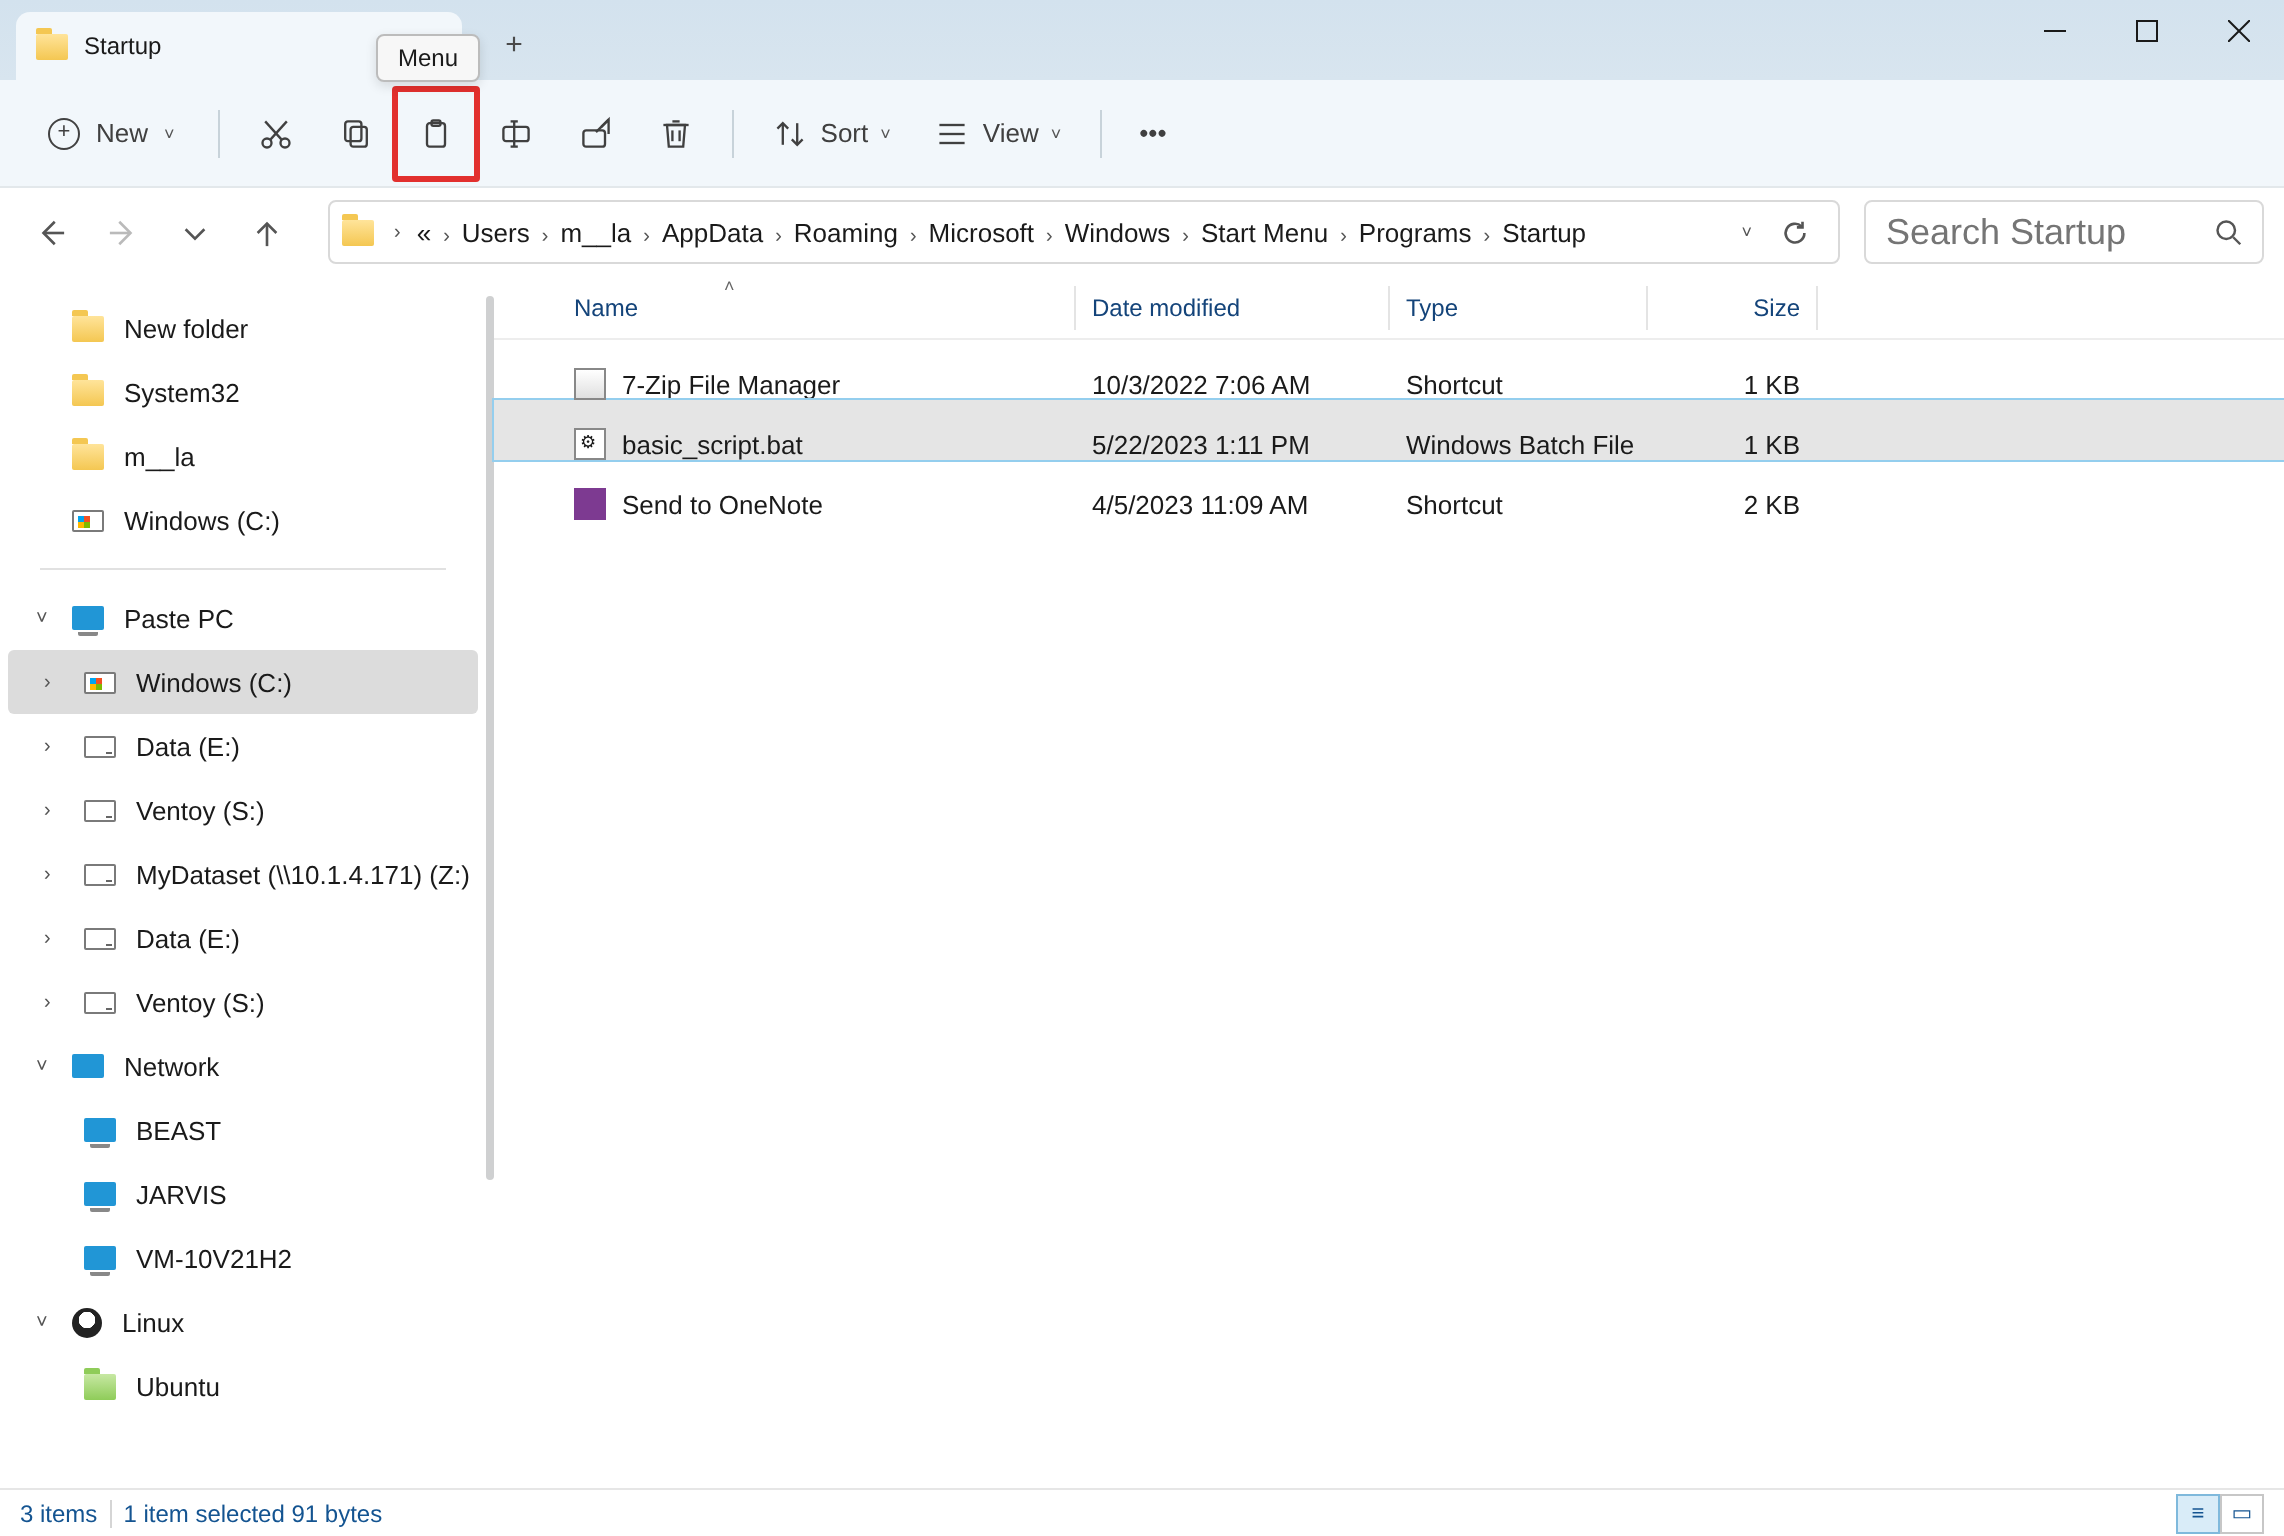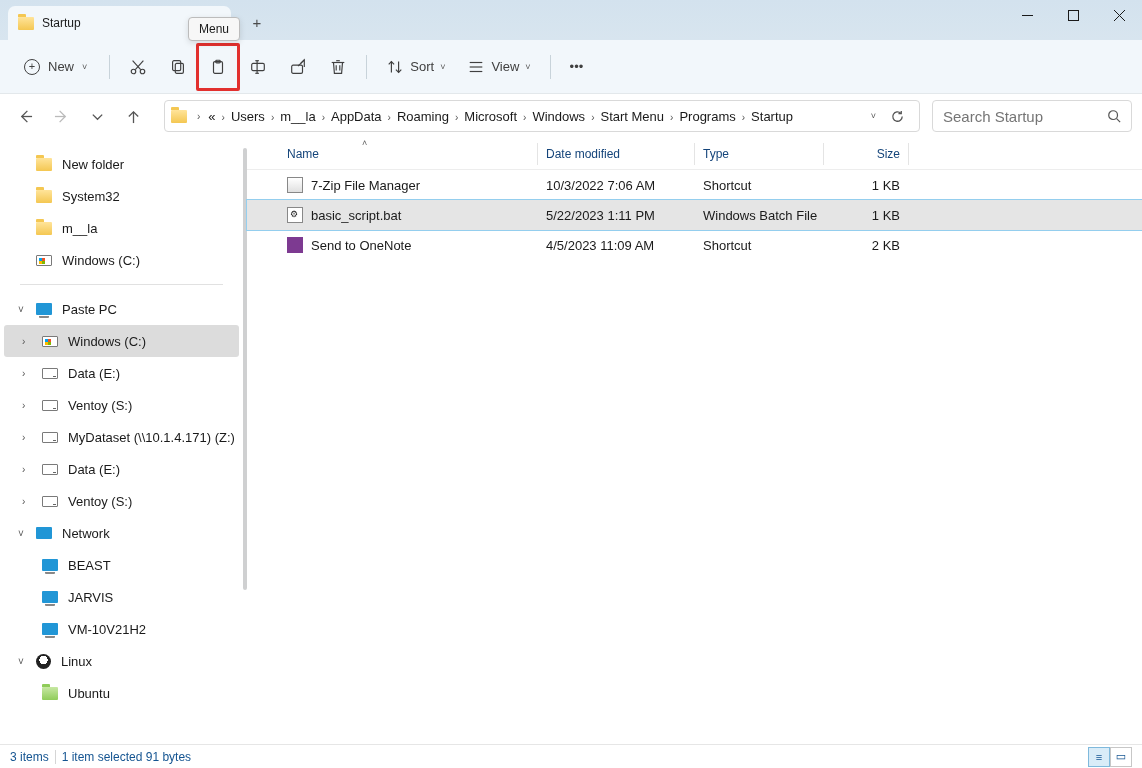--- a/index.html
+++ b/index.html
@@ -35,21 +35,21 @@
 .nav-btn { width: 30px; height: 30px; display: flex; align-items: center; justify-content: center; color: #555; }
 .nav-btn svg { width: 15px; height: 15px; stroke: #555; stroke-width: 1.4; fill: none; }
 .nav-btn.disabled { opacity: 0.4; }
 .address-bar { flex: 1; height: 32px; border: 1px solid #d9d9d9; border-radius: 4px; display: flex; align-items: center; padding: 0 6px; gap: 2px; margin: 0 6px 0 10px; overflow: hidden; }
 .address-bar .folder-icon { width: 16px; height: 13px; background: linear-gradient(#ffe49a, #f4c752); border-radius: 1px; margin-right: 6px; position: relative; flex-shrink: 0; }
 .address-bar .folder-icon::before { content: ""; position: absolute; top: -3px; left: 0; width: 8px; height: 3px; background: #f4c752; border-radius: 1px 1px 0 0; }
 .crumb { padding: 0 4px; white-space: nowrap; }
 .crumb-sep { font-size: 10px; color: #555; padding: 0 2px; }
 .addr-end { margin-left: auto; display: flex; align-items: center; gap: 14px; padding-right: 8px; }
 .search-box { width: 200px; height: 32px; border: 1px solid #d9d9d9; border-radius: 4px; display: flex; align-items: center; padding: 0 10px; justify-content: space-between; }
-.search-box input { border: none; outline: none; font-size: 15px; width: 140px; }
+.search-box input { border: none; outline: none; font-size: 18px; width: 140px; }
 .search-box svg { width: 14px; height: 14px; stroke: #555; stroke-width: 1.4; fill: none; }
 
 
 .content { flex: 1; display: flex; overflow: hidden; }
 .sidebar { width: 243px; padding: 10px 4px; overflow-y: auto; }
 .side-item { height: 32px; display: flex; align-items: center; padding-left: 32px; gap: 10px; border-radius: 3px; }
 .side-item.indent1 { padding-left: 38px; }
 .side-item.selected { background: #dcdcdc; }
 .side-item .exp { position: absolute; left: 14px; font-size: 10px; color: #555; }
 .side-item.indent1 .exp { left: 18px; }
@@ -73,21 +73,21 @@
 .filelist { flex: 1; display: flex; flex-direction: column; }
 .col-headers { height: 32px; display: flex; align-items: center; padding-left: 40px; color: #14447a; font-size: 12px; border-bottom: 1px solid #ededed; }
 .col { display: flex; align-items: center; gap: 6px; }
 .col.name { width: 250px; }
 .col.date { width: 148px; }
 .col.type { width: 120px; }
 .col.size { width: 68px; justify-content: flex-end; }
 .col .sort-ind { position: absolute; top: 0; font-size: 9px; color: #666; }
 .col-sep { width: 1px; height: 22px; background: #e4e4e4; }
 .row-space { width: 8px; }
-.file-row { height: 30px; display: flex; align-items: center; padding-left: 40px; }
+.file-row { height: 30px; display: flex; align-items: flex-end; padding-left: 40px; }
 .file-row.sel { background: #e5e5e5; outline: 1px solid #94ceee; }
 .file-row .fname { width: 250px; display: flex; align-items: center; gap: 8px; }
 .file-row .fdate { width: 148px; }
 .file-row .ftype { width: 120px; }
 .file-row .fsize { width: 68px; text-align: right; }
 .file-row .extra-sep { width: 9px; }
 .ic-file { width: 16px; height: 16px; background: #fff; border: 1px solid #888; position: relative; flex-shrink: 0; }
 .ic-file.zip { background: linear-gradient(#fff, #e0e0e0); }
 .ic-file.bat::after { content: "⚙"; position: absolute; font-size: 9px; left: 2px; top: 1px; }
 .ic-file.onenote { background: #7d3a91; border-color: #7d3a91; }

